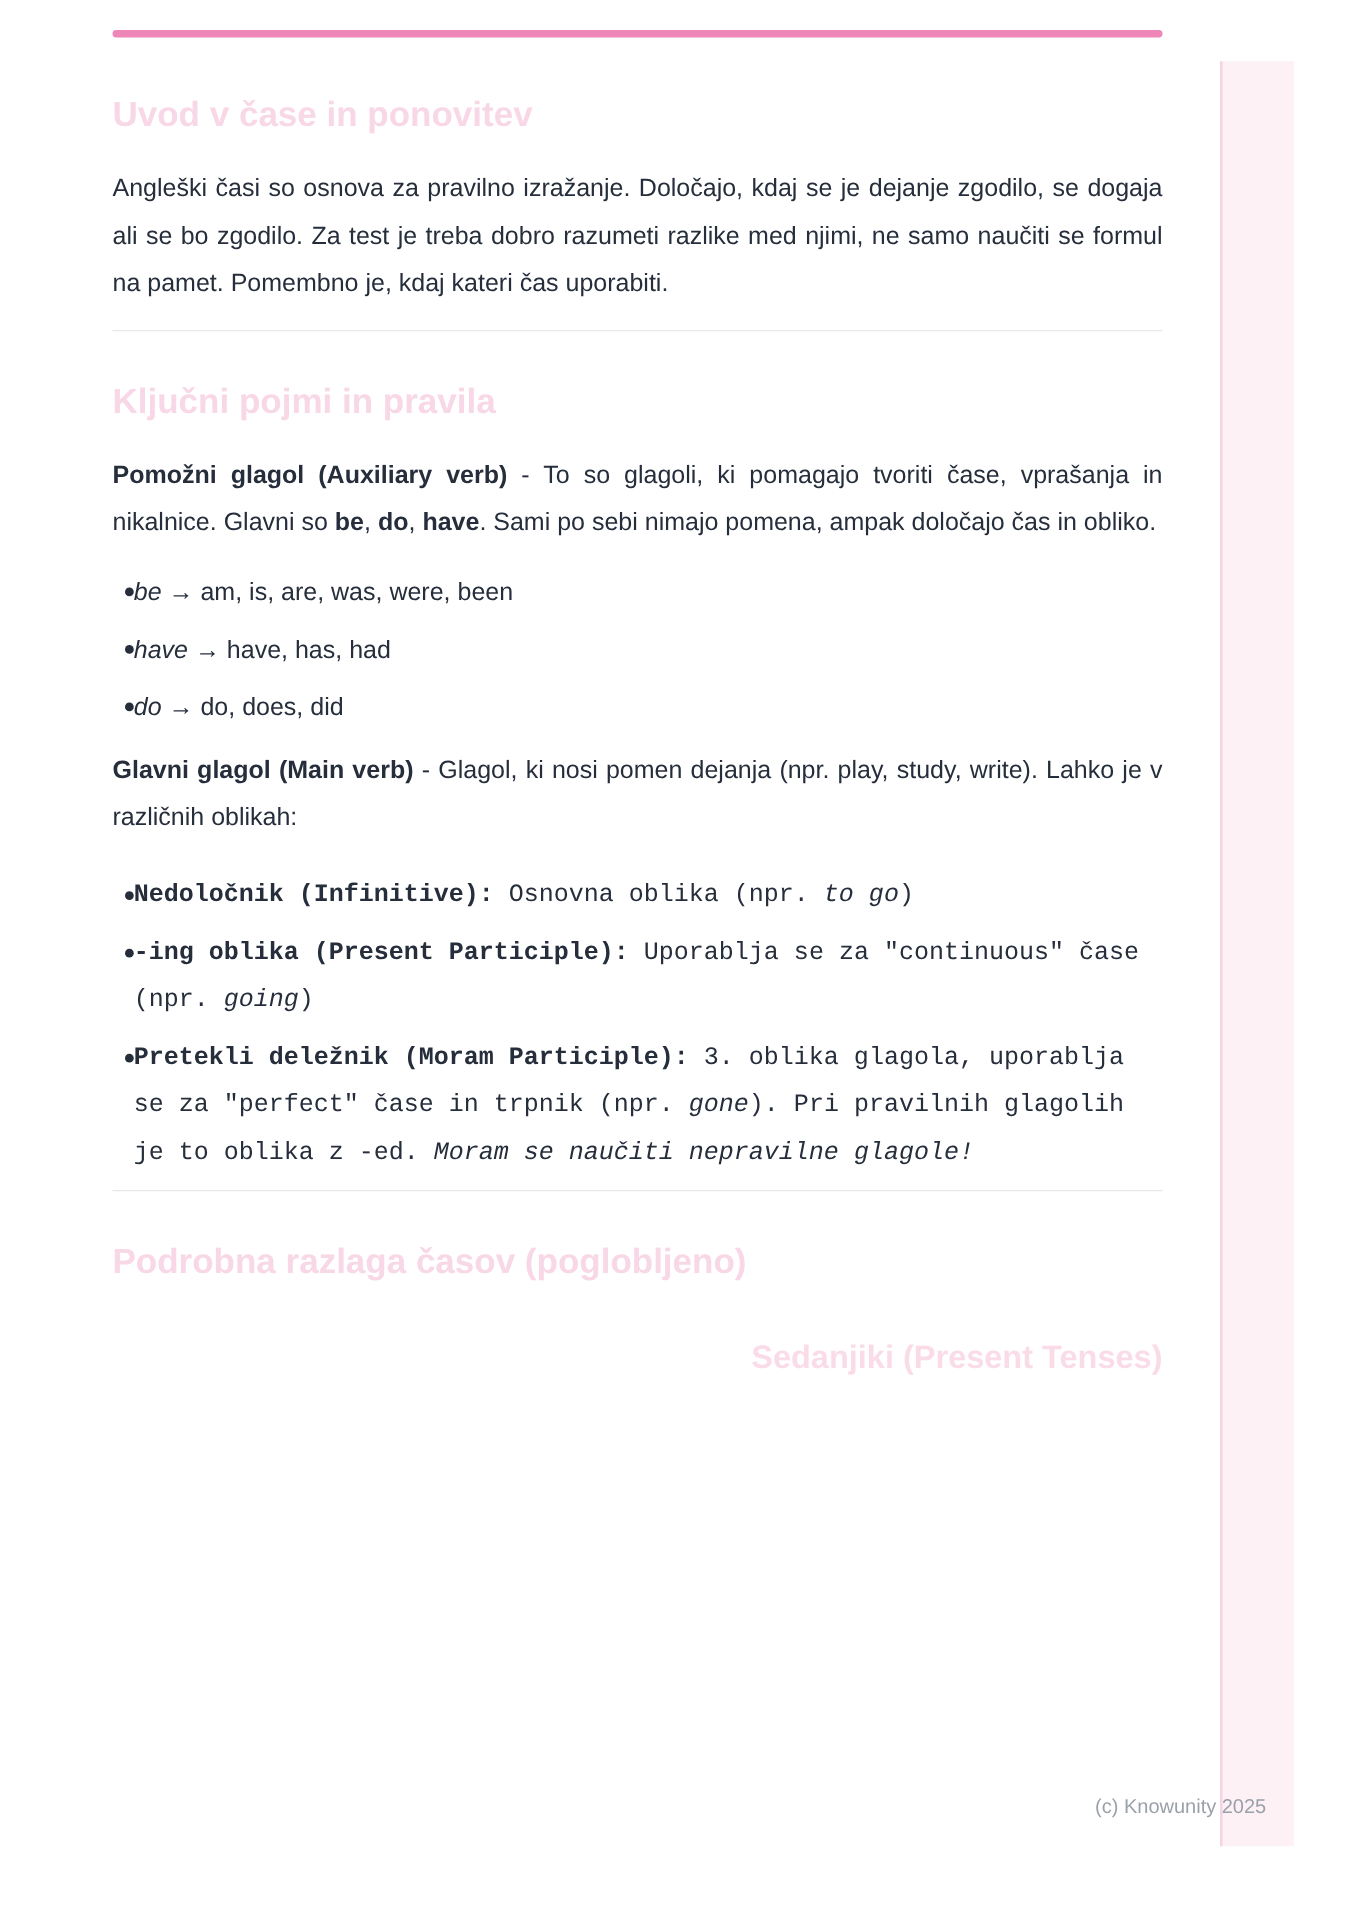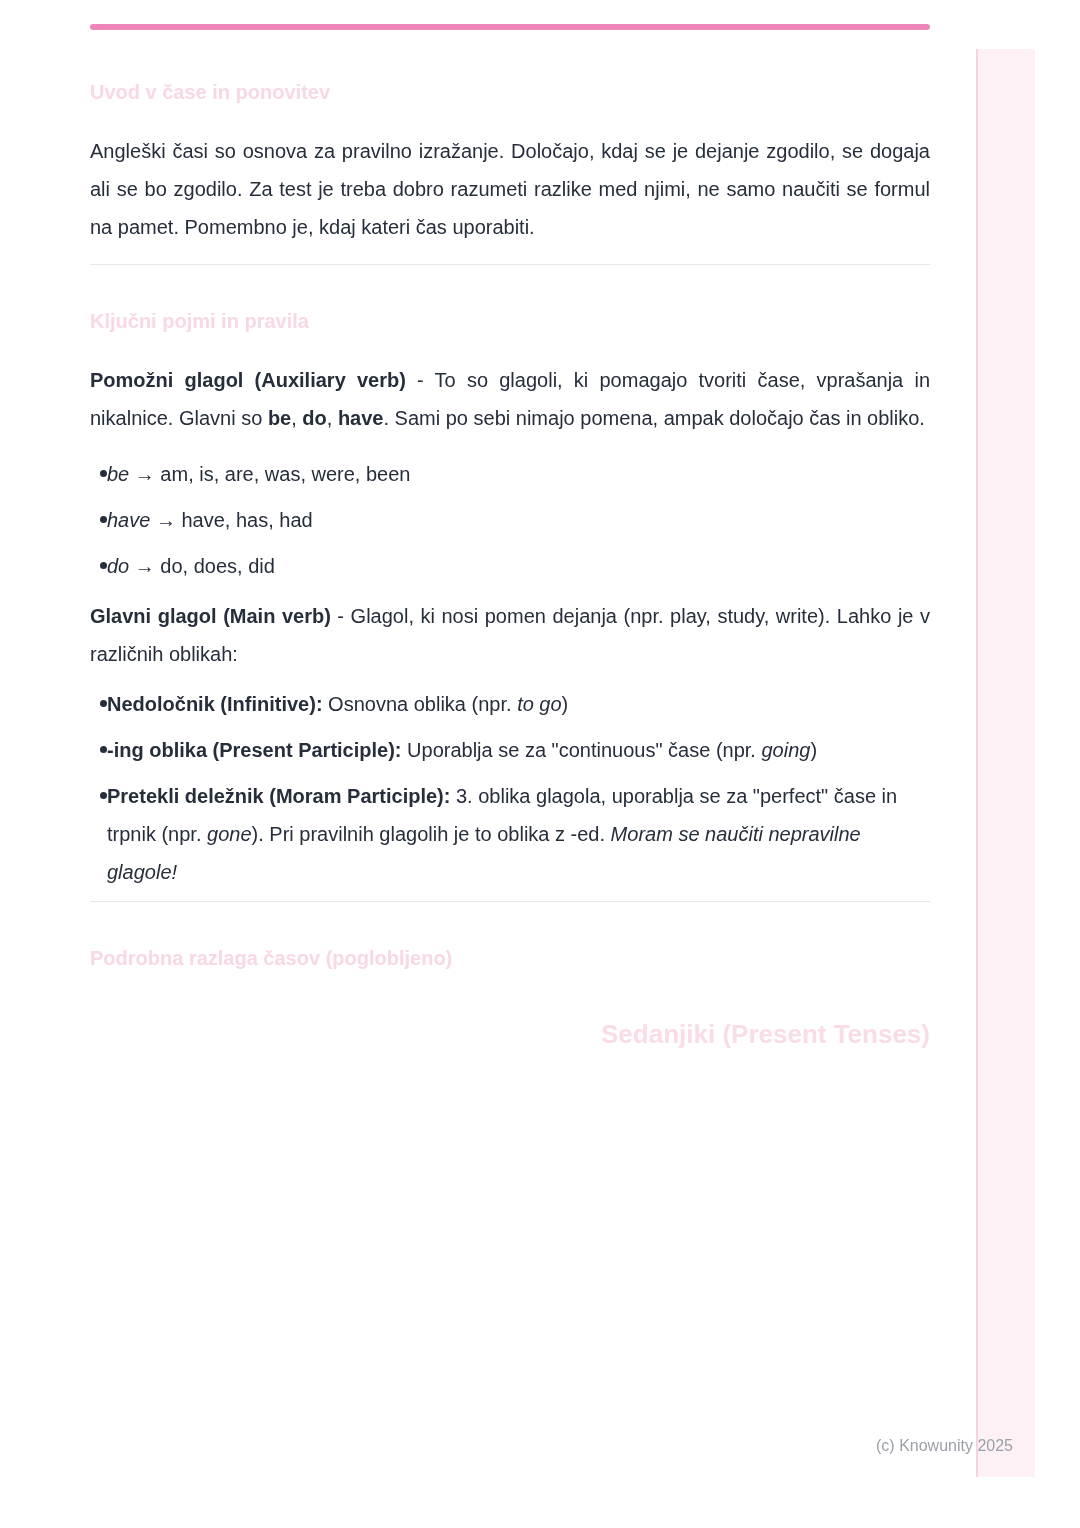--- a/index.html
+++ b/index.html
@@ -36,21 +36,21 @@
   }
   .title-rule {
     margin: 24px 0 0 0;
     height: 6px;
     border: none;
     border-radius: 3px;
     background: var(--rule-pink, #ee86b7);
   }
   .h2 {
     margin: 38px 0 0 0;
-    font-size: 20px;
+    font-size: 28px;
     line-height: 36px;
     font-weight: 700;
     color: var(--heading-pink, #f8d7e6);
   }
   .h2.first { margin-top: 44px; }
   .h3 {
     margin: 42px 0 0 0;
     font-size: 26px;
     line-height: 32px;
     font-weight: 700;
@@ -68,21 +68,21 @@
     border: none;
     background: var(--divider-gray, #e7e8ea);
     margin: 18px 0 0 0;
   }
   .divider.d2 { margin-top: 10px; }
   ul.bullets {
     list-style: none;
     margin: 18px 0 0 0;
     padding: 0 0 0 10px;
   }
-  ul.bullets.second { margin-top: 12px; }
+  ul.bullets.second { margin-top: 25px; font-family: Liberation Mono, monospace; }
   ul.bullets li {
     display: flex;
     margin: 0 0 8px 0;
     font-size: 20px;
     line-height: 38px;
   }
   ul.bullets li:last-child { margin-bottom: 0; }
   .dot {
     flex: none;
     width: 7px; height: 7px;

